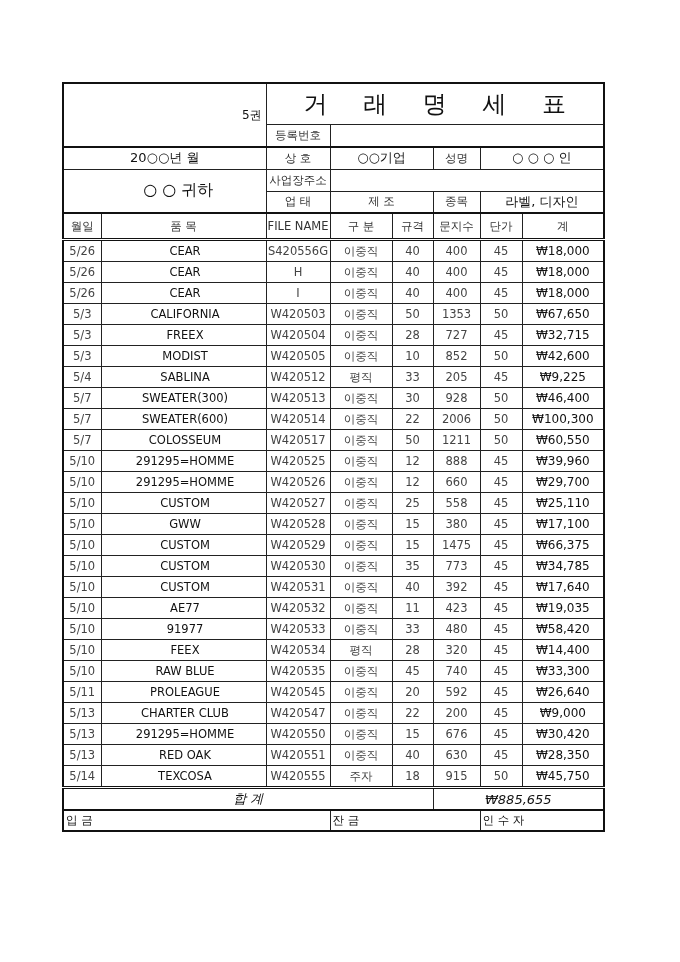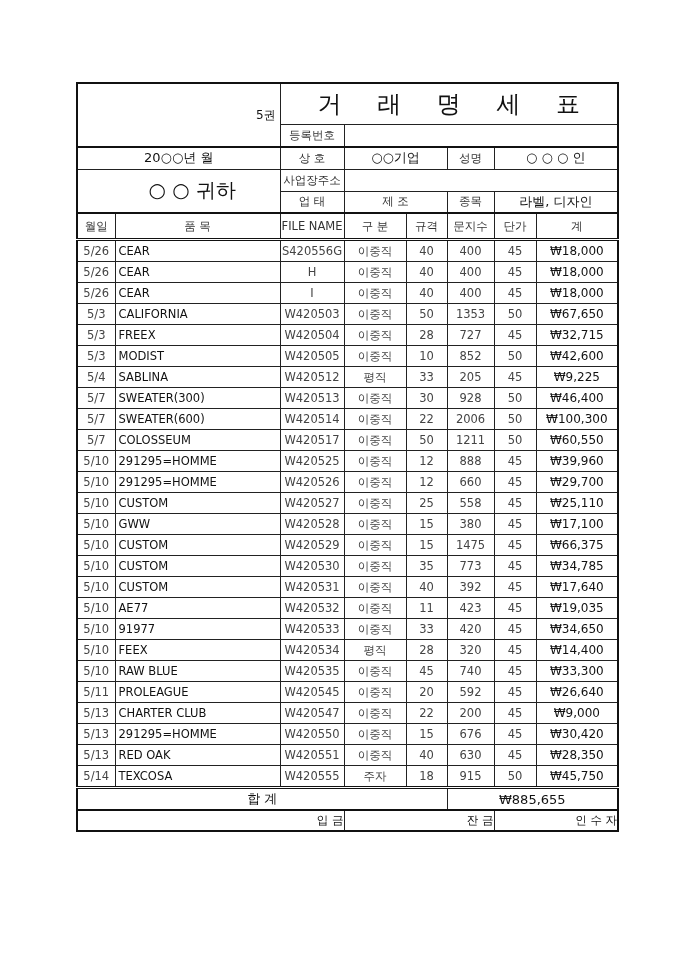--- a/index.html
+++ b/index.html
@@ -1,33 +1,33 @@
 <!DOCTYPE html>
 <html><head>
 <meta charset="utf-8">
 <style>
   html, body { margin: 0; padding: 0; background: #ffffff; }
   body { width: 680px; height: 962px; position: relative; font-family: "DejaVu Sans", sans-serif; color: #111; }
-  .sheet { position: absolute; left: 76px; top: 82px; width: 541px; }
+  .sheet { position: absolute; left: 62px; top: 82px; width: 541px; }
   table { border-collapse: collapse; width: 541px; table-layout: fixed; }
   td { border: 1px solid #222; padding: 0; font-size: 11.5px; text-align: center; vertical-align: middle; overflow: hidden; white-space: nowrap; }
   .outer { border: 2px solid #111; }
   .thick-top td { border-top: 2px solid #111; }
   .dbl-bottom td { border-bottom: 3px double #111; margin-left: 25px; }
   .title { font-size: 24px; letter-spacing: 14px; padding-left: 14px; height: 38px; }
   .gwon { text-align: right; vertical-align: middle; padding-right: 4px; font-size: 12px; }
   .lbl { color: #333; font-size: 11.5px; }
-  .big { font-size: 20px; padding-left: 27px; }
+  .big { font-size: 16px; padding-left: 27px; }
   .med { font-size: 13px; }
-  .left { text-align: left; padding-left: 3px; }
+  .left { text-align: center; padding-left: 3px; }
   .row td { height: 20px; }
   .hdr td { height: 24px; }
   .dim { color: #444; }
   .amt { font-size: 12px; }
-  .foot td { height: 19px; text-align: right; padding-left: 2px; }
+  .foot td { height: 19px; text-align: left; padding-left: 2px; }
   .sum td { height: 20px; }
 </style>
 </head>
 <body>
 
 <div class="sheet">
 <table class="outer">
   <colgroup>
     <col style="width:38px">
         <col style="width:165px">
@@ -278,23 +278,23 @@
     <td class="dim">45</td>
     <td class="amt">₩19,035</td>
   </tr>
 
   <tr class="row">
     <td class="dim">5/10</td>
     <td class="left">91977</td>
     <td class="dim">W420533</td>
     <td class="dim">이중직</td>
     <td class="dim">33</td>
-    <td class="dim">420</td>
-    <td class="dim">45</td>
-    <td class="amt">₩34,650</td>
+    <td class="dim">480</td>
+    <td class="dim">45</td>
+    <td class="amt">₩58,420</td>
   </tr>
 
   <tr class="row">
     <td class="dim">5/10</td>
     <td class="left">FEEX</td>
     <td class="dim">W420534</td>
     <td class="dim">평직</td>
     <td class="dim">28</td>
     <td class="dim">320</td>
     <td class="dim">45</td>
@@ -362,21 +362,21 @@
     <td class="dim">W420555</td>
     <td class="dim">주자</td>
     <td class="dim">18</td>
     <td class="dim">915</td>
     <td class="dim">50</td>
     <td class="amt">₩45,750</td>
   </tr>
 </tbody>
 
   <tbody>
-        <tr class="sum" style="border-top:3px double #111;">
+        <tr class="sum" style="border-top:3px double #111;font-style:italic;">
     <td colspan="5" class="med" style="border-top:3px double #111;">합                    계</td>
     <td colspan="3" class="med" style="border-top:3px double #111;">₩885,655</td>
   </tr>
   <tr class="foot">
     <td colspan="3" style="border-top:2px solid #111;">입   금</td>
     <td colspan="3" style="border-top:2px solid #111;">잔 금</td>
     <td colspan="2" style="border-top:2px solid #111;">인 수 자</td>
   </tr>
 </tbody>
     </table>

